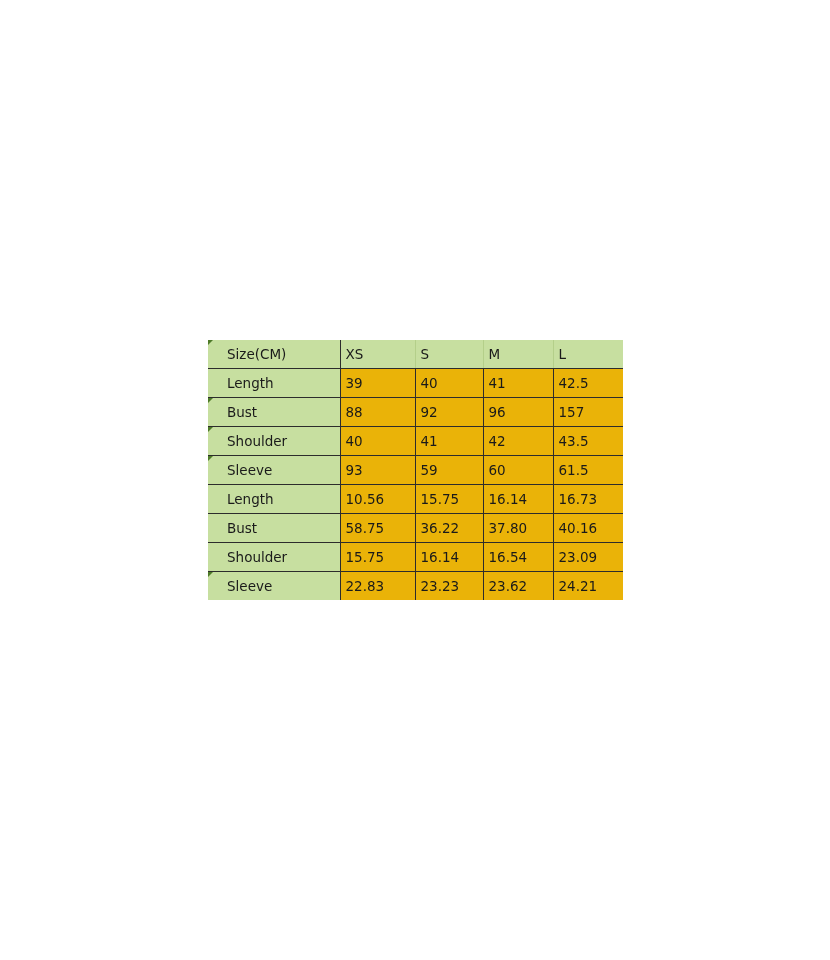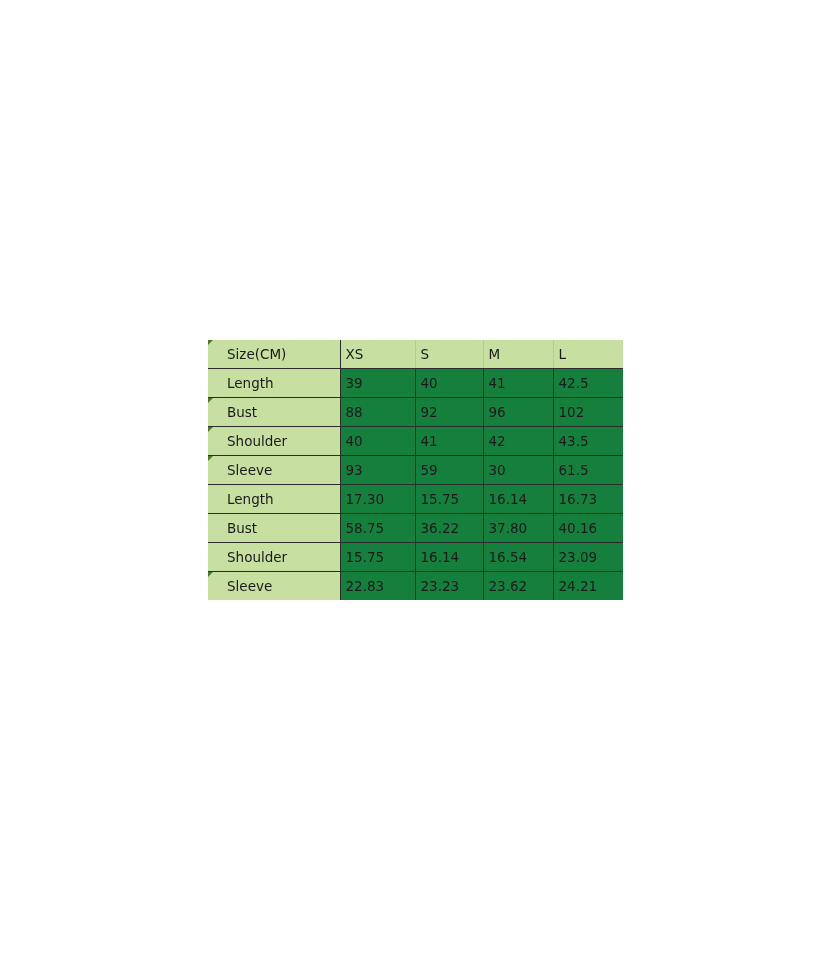--- a/index.html
+++ b/index.html
@@ -39,21 +39,21 @@
     height: 28px;
     padding: 0 0 0 5px;
     font-size: 13.5px;
     line-height: 28px;
     color: #1a1a1a;
     vertical-align: middle;
     white-space: nowrap;
     overflow: hidden;
     border-bottom: 1px solid #2c2c2c;
     border-right: 1px solid #2c2c2c;
-    background: #15803d;
+    background: #eab308;
     position: relative;
   }
 
   
   table.size-chart td.label {
     background: #c7dfa0;
     padding-left: 19px;
   }
 
   
@@ -112,39 +112,39 @@
           <td>39</td>
           <td>40</td>
           <td>41</td>
           <td class="last">42.5</td>
         </tr>
         <tr>
           <td class="label marker">Bust</td>
           <td>88</td>
           <td>92</td>
           <td>96</td>
-          <td class="last">102</td>
+          <td class="last">157</td>
         </tr>
         <tr>
           <td class="label marker">Shoulder</td>
           <td>40</td>
           <td>41</td>
           <td>42</td>
           <td class="last">43.5</td>
         </tr>
         <tr>
           <td class="label marker">Sleeve</td>
           <td>93</td>
           <td>59</td>
-          <td>30</td>
+          <td>60</td>
           <td class="last">61.5</td>
         </tr>
         <tr>
           <td class="label">Length</td>
-          <td>17.30</td>
+          <td>10.56</td>
           <td>15.75</td>
           <td>16.14</td>
           <td class="last">16.73</td>
         </tr>
         <tr>
           <td class="label">Bust</td>
           <td>58.75</td>
           <td>36.22</td>
           <td>37.80</td>
           <td class="last">40.16</td>

